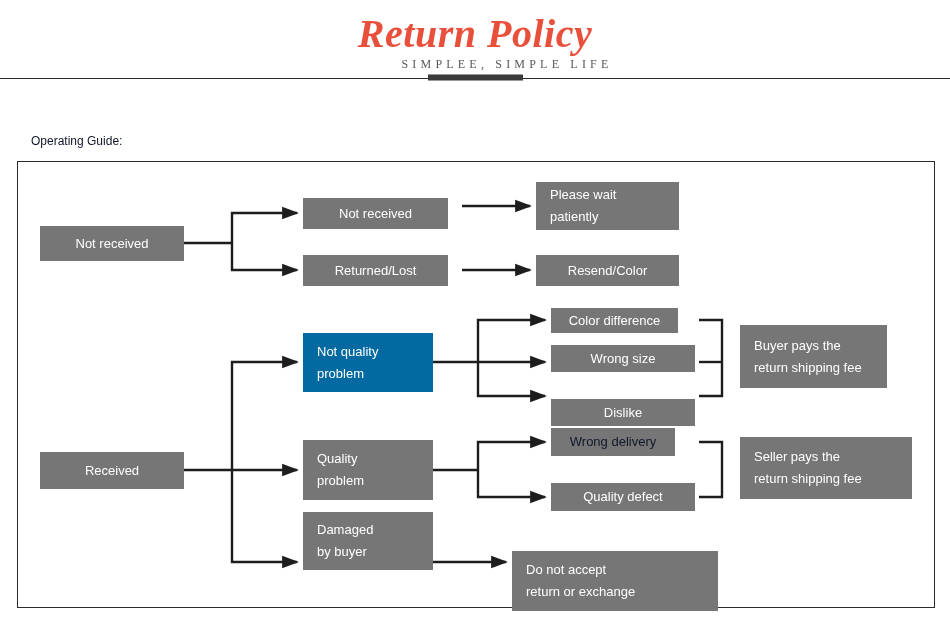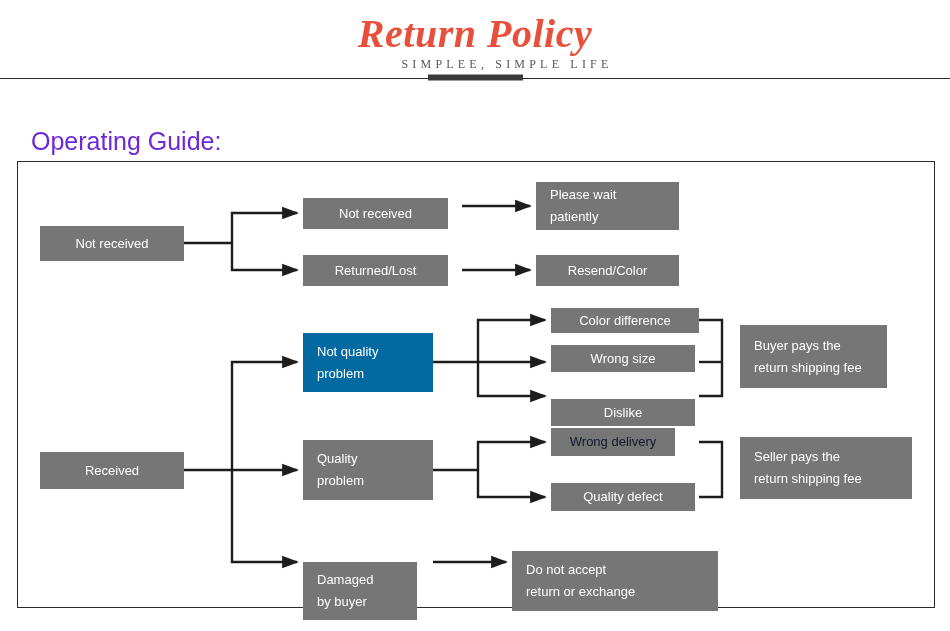--- a/index.html
+++ b/index.html
@@ -71,23 +71,23 @@
     background: #3a3a3a;
     border-top: 1px solid #9a9a9a;
     border-bottom: 1px solid #9a9a9a;
   }
 
   
   .section-label {
     position: absolute;
     left: 31px;
     top: 129px;
-    font-size: 25px;
+    font-size: 12px;
     line-height: 24px;
-    color: #6d28d9;
+    color: #0f172a;
     white-space: nowrap;
   }
 
   
   .flow-frame {
     position: absolute;
     left: 17px;
     top: 161px;
     width: 918px;
     height: 447px;
@@ -184,21 +184,21 @@
       <div class="node" style="left: 536px; top: 255px; width: 143px; height: 31px; background: rgb(118, 118, 118); color: rgb(255, 255, 255);">
         <span class="node-text">Resend/Color</span>
       </div>
       <div class="node" style="left: 40px; top: 452px; width: 144px; height: 37px; background: rgb(118, 118, 118); color: rgb(255, 255, 255);">
         <span class="node-text">Received</span>
       </div>
       <div class="node align-left" style="left: 303px; top: 333px; width: 130px; height: 59px; background: #0369a1; color: rgb(255, 255, 255);">
         <span class="node-text">Not quality
 problem</span>
       </div>
-      <div class="node" style="left: 551px; top: 308px; width: 148px; height: 25px; background: rgb(118, 118, 118); color: rgb(255, 255, 255);">
+      <div class="node" style="left: 551px; top: 308px; width: 127px; height: 25px; background: rgb(118, 118, 118); color: rgb(255, 255, 255);">
         <span class="node-text">Color difference</span>
       </div>
       <div class="node" style="left: 551px; top: 345px; width: 144px; height: 27px; background: rgb(118, 118, 118); color: rgb(255, 255, 255);">
         <span class="node-text">Wrong size</span>
       </div>
       <div class="node" style="left: 551px; top: 382px; width: 144px; height: 27px; background: rgb(118, 118, 118); color: #ffffff; margin-top: 17px;">
         <span class="node-text">Dislike</span>
       </div>
       <div class="node align-left" style="left: 740px; top: 325px; width: 147px; height: 63px; background: rgb(118, 118, 118); color: rgb(255, 255, 255);">
         <span class="node-text">Buyer pays the
@@ -211,21 +211,21 @@
       <div class="node" style="left: 551px; top: 428px; width: 124px; height: 28px; background: rgb(118, 118, 118); color: #0f172a;">
         <span class="node-text">Wrong delivery</span>
       </div>
       <div class="node" style="left: 551px; top: 483px; width: 144px; height: 28px; background: rgb(118, 118, 118); color: rgb(255, 255, 255);">
         <span class="node-text">Quality defect</span>
       </div>
       <div class="node align-left" style="left: 740px; top: 437px; width: 172px; height: 62px; background: rgb(118, 118, 118); color: rgb(255, 255, 255);">
         <span class="node-text">Seller pays the
 return shipping fee</span>
       </div>
-      <div class="node align-left" style="left: 303px; top: 562px; width: 114px; height: 58px; background: rgb(118, 118, 118); color: rgb(255, 255, 255);">
+      <div class="node align-left" style="left: 303px; top: 512px; width: 130px; height: 58px; background: rgb(118, 118, 118); color: rgb(255, 255, 255);">
         <span class="node-text">Damaged
 by buyer</span>
       </div>
       <div class="node align-left" style="left: 512px; top: 551px; width: 206px; height: 60px; background: rgb(118, 118, 118); color: #ffffff;">
         <span class="node-text">Do not accept
 return or exchange</span>
       </div>
     </div>
 
 </div>

